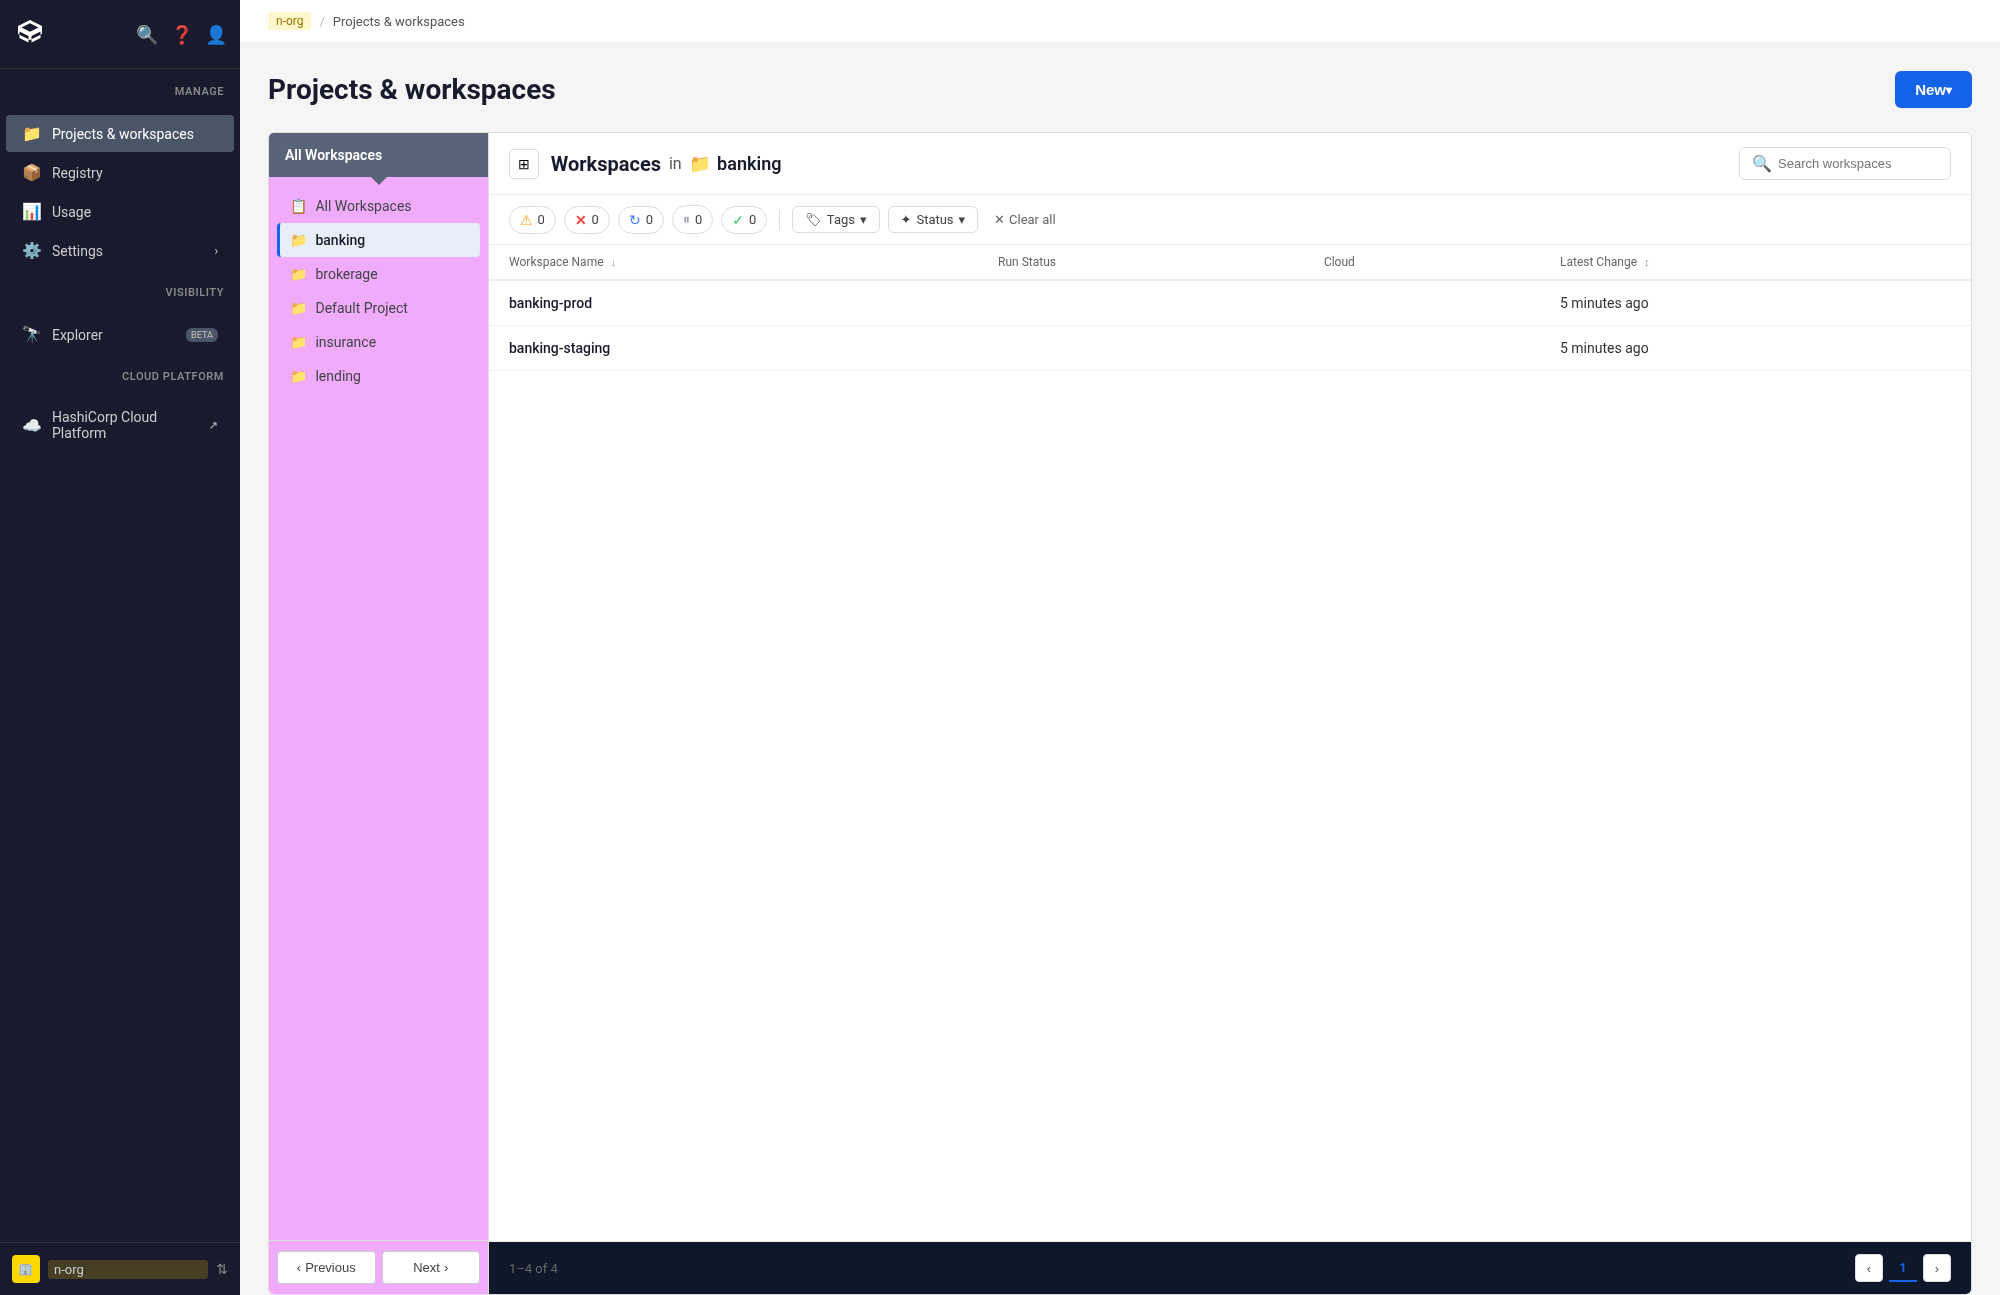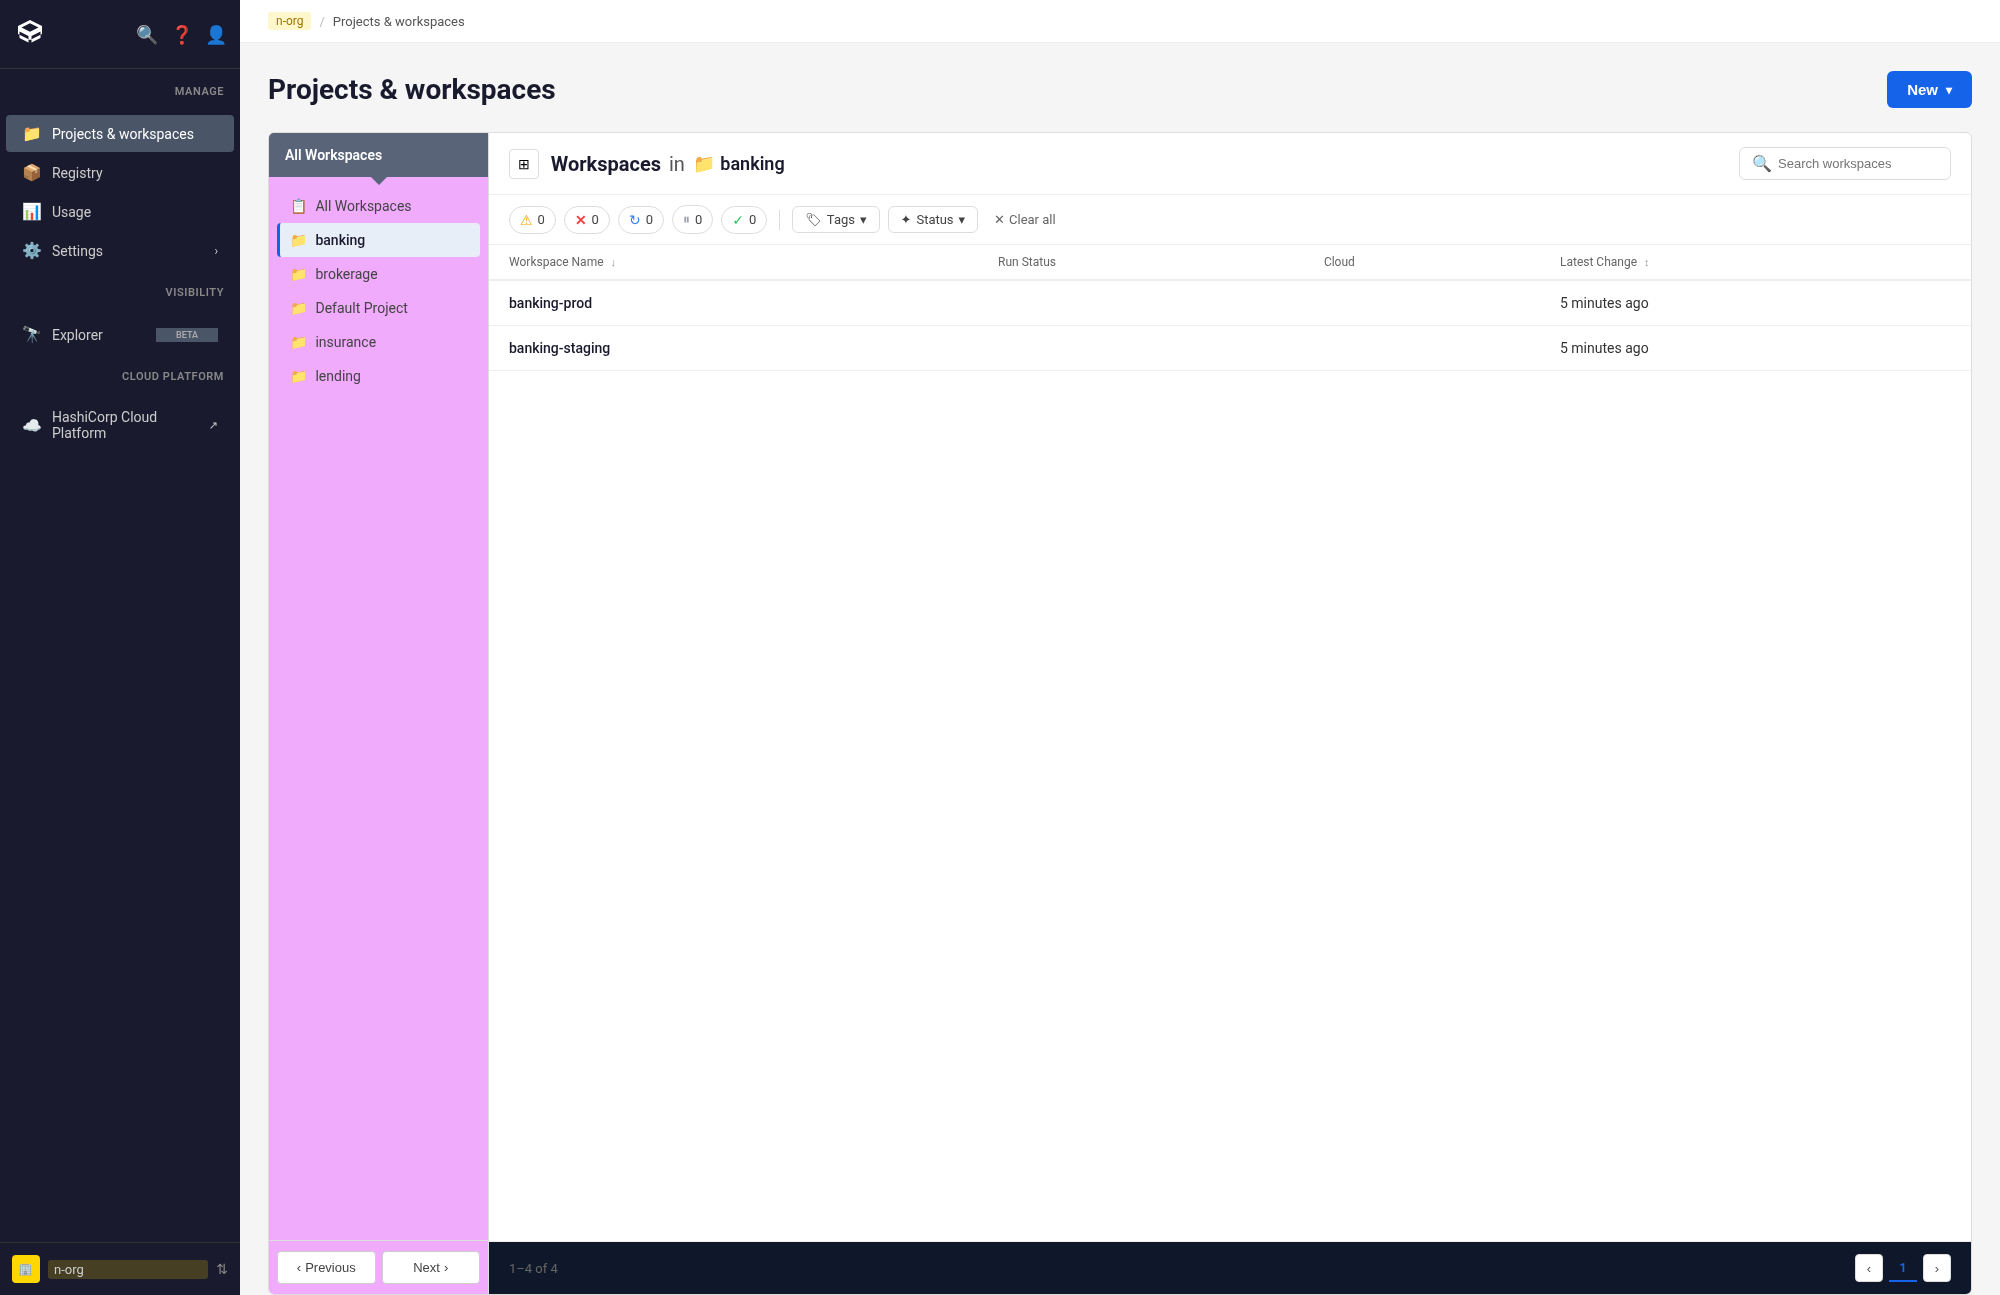--- a/index.html
+++ b/index.html
@@ -62,22 +62,22 @@
       border-radius: 4px;
       margin: 1px 6px;
     }
     .sidebar-item.active { background: #4a5568; color: #fff; }
     .sidebar-item .icon { font-size: 16px; }
     .sidebar-item .chevron { margin-left: auto; font-size: 12px; }
     .beta-badge {
       background: #4a5568;
       color: #aaa;
       font-size: 9px;
-      padding: 2px 20px;
-      border-radius: 0;
+      padding: 2px 5px;
+      border-radius: 6px;
       margin-left: auto;
       font-weight: 600;
       text-transform: uppercase;
     }
     .sidebar-footer {
       margin-top: auto;
       padding: 12px;
       border-top: 1px solid #333;
       display: flex;
       align-items: center;
@@ -152,21 +152,20 @@
       background: #1563e8;
       color: #fff;
       border: none;
       padding: 10px 20px;
       border-radius: 6px;
       font-size: 15px;
       font-weight: 600;
       cursor: pointer;
       display: flex;
       align-items: center;
-      gap: 8px;
     }
     .new-btn .chevron { font-size: 12px; }
 
     
     .split-panel {
       display: flex;
       flex: 1;
       border: 1px solid #ddd;
       border-radius: 6px;
       overflow: hidden;
@@ -263,21 +262,21 @@
     .workspaces-title {
       font-size: 20px;
       font-weight: 700;
       color: #1a1a2e;
       display: flex;
       align-items: center;
       gap: 8px;
     }
     .workspaces-title .in-label {
       font-weight: 400;
-      font-size: 20px;
+      font-size: 16px;
       color: #555;
     }
     .workspaces-title .project-name {
       display: flex;
       align-items: center;
       gap: 5px;
       font-size: 18px;
       color: #1a1a2e;
       font-weight: 600;
     }

